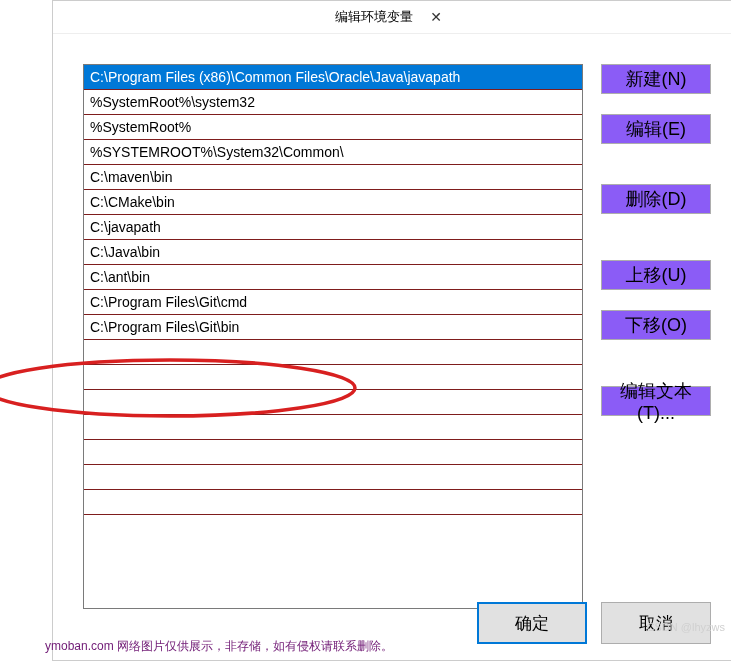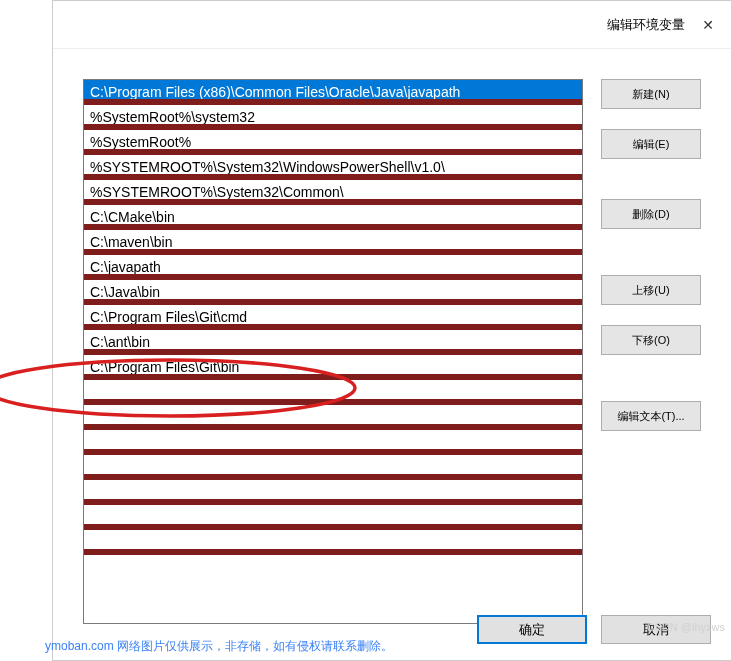--- a/index.html
+++ b/index.html
@@ -22,22 +22,22 @@
       top: 0;
       width: 679px;
       height: 661px;
       background: #fff;
       border: 1px solid #ccc;
       border-right: none;
     }
     .title-bar {
       display: flex;
       align-items: center;
-      justify-content: flex-end;
-      height: 48px;
+      justify-content: center;
+      height: 33px;
       padding: 0 0 0 10px;
       border-bottom: 1px solid #eee;
     }
     .title-bar-text {
       font-size: 13px;
       color: #000;
     }
     .close-btn {
       width: 46px;
       height: 30px;
@@ -63,76 +63,76 @@
     }
     .list-item {
       height: 25px;
       line-height: 25px;
       padding: 0 6px;
       font-size: 14px;
       color: #000;
       white-space: nowrap;
       overflow: hidden;
       cursor: default;
-      border-bottom: 6px solid #7f1d1d;
+      border-bottom: 1px solid #7f1d1d;
     }
     .list-item.selected {
       background: #0078d7;
       color: #fff;
     }
     .list-item.empty {
       color: transparent;
     }
     .btn-col {
       width: 110px;
       display: flex;
       flex-direction: column;
       gap: 0;
     }
     .btn {
-      width: 100px;
+      width: 110px;
       height: 30px;
-      background: #e5e5e5;
+      background: #8b5cf6;
       border: 1px solid #adadad;
-      font-size: 11px;
+      font-size: 18px;
       font-family: inherit;
       color: #000;
       cursor: pointer;
       display: flex;
       align-items: center;
       justify-content: center;
     }
     .spacer-sm { height: 20px; }
     .spacer-md { height: 46px; }
     .dialog-footer {
       position: absolute;
       bottom: 16px;
       right: 20px;
       display: flex;
       gap: 14px;
     }
     .footer-btn {
       width: 110px;
-      height: 29px;
+      height: 42px;
       background: #e1e1e1;
       border: 1px solid #adadad;
-      font-size: 13px;
+      font-size: 17px;
       font-family: Liberation Serif, serif;
       cursor: pointer;
     }
     .footer-btn.primary {
       border: 2px solid #0078d7;
       background: #e1e1e1;
     }
     .watermark-left {
       position: absolute;
       bottom: 6px;
       left: 45px;
       font-size: 12px;
-      color: #3b82f6;
+      color: #701a75;
       z-index: 10;
     }
     .watermark-right {
       position: absolute;
       bottom: 28px;
       right: 6px;
       font-size: 11px;
       color: #d0d0d0;
       z-index: 10;
     }
@@ -155,28 +155,27 @@
     <div class="close-btn">
       <span>✕</span>
     </div>
   </div>
 
   <div class="dialog-body">
     <div class="list-box">
       <div class="list-item selected">C:\Program Files (x86)\Common Files\Oracle\Java\javapath</div>
       <div class="list-item">%SystemRoot%\system32</div>
       <div class="list-item">%SystemRoot%</div>
-      <div class="list-item">%SYSTEMROOT%\System32\WindowsPowerShell\v1.0\</div>
       <div class="list-item">%SYSTEMROOT%\System32\Common\</div>
+      <div class="list-item">C:\maven\bin</div>
       <div class="list-item">C:\CMake\bin</div>
-      <div class="list-item">C:\maven\bin</div>
       <div class="list-item">C:\javapath</div>
       <div class="list-item">C:\Java\bin</div>
+      <div class="list-item">C:\ant\bin</div>
       <div class="list-item">C:\Program Files\Git\cmd</div>
-      <div class="list-item">C:\ant\bin</div>
       <div class="list-item">C:\Program Files\Git\bin</div>
       <div class="list-item empty">&nbsp;</div>
       <div class="list-item empty">&nbsp;</div>
       <div class="list-item empty">&nbsp;</div>
       <div class="list-item empty">&nbsp;</div>
       <div class="list-item empty">&nbsp;</div>
       <div class="list-item empty">&nbsp;</div>
       <div class="list-item empty">&nbsp;</div>
     </div>
 

